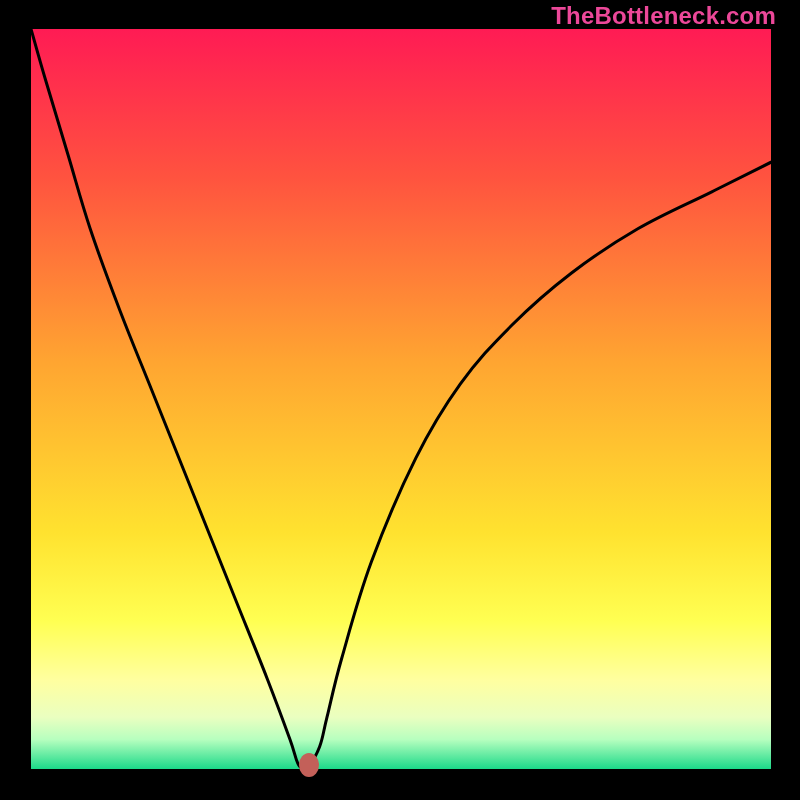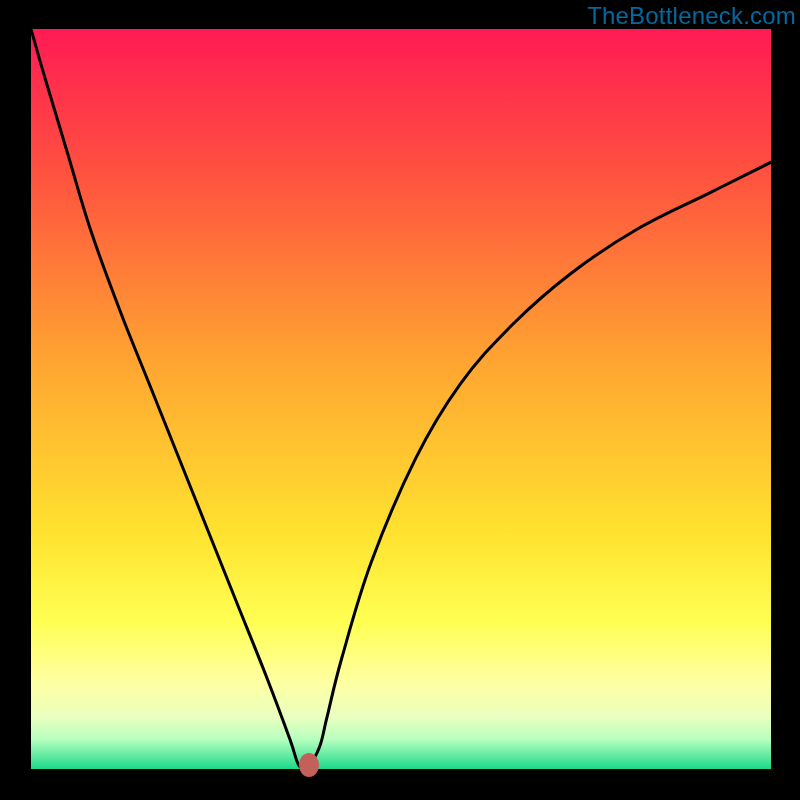--- a/index.html
+++ b/index.html
@@ -12,24 +12,24 @@
     font-family: Arial, Helvetica, sans-serif;
   }
   .chart-wrap {
     position: relative;
     width: 800px;
     height: 800px;
   }
   .watermark {
     position: absolute;
     top: 2px;
-    right: 4px;
-    color: #0369a1;
+    right: 24px;
+    color: #ec4899;
     font-size: 24px;
-    font-weight: 400;
+    font-weight: 700;
     letter-spacing: 0.2px;
     z-index: 4;
   }
   .plot-frame {
     position: absolute;
     left: 31px;
     top: 29px;
     width: 740px;
     height: 740px;
     background: #000; 

